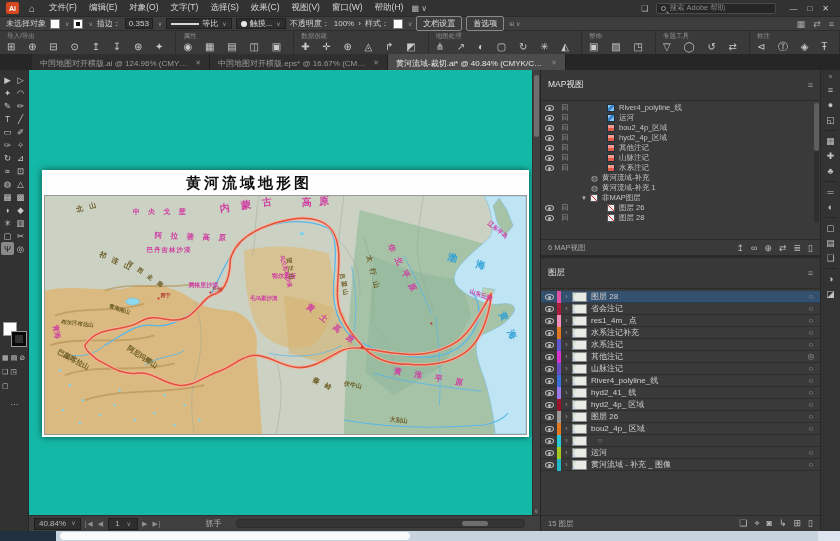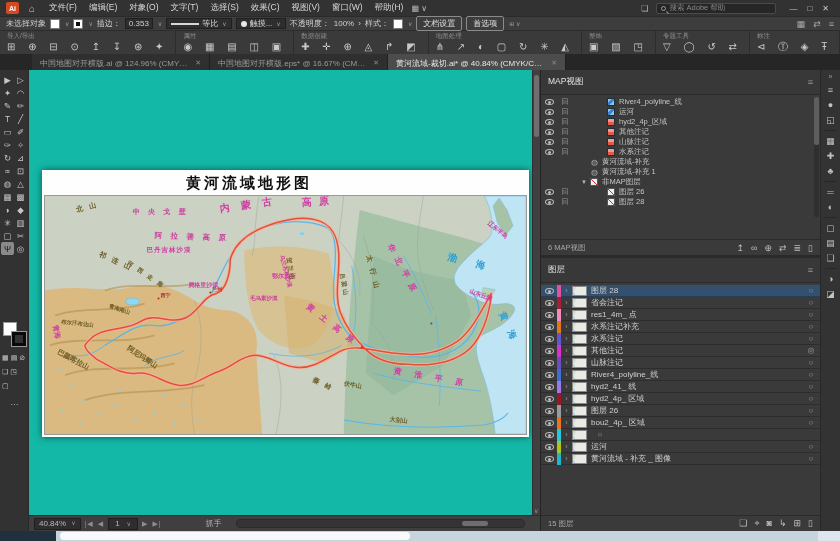--- a/index.html
+++ b/index.html
@@ -67,21 +67,21 @@
   .abbox{background:#2e2e2e;border:1px solid #1f1f1f;padding:0 6px;height:12px;display:flex;align-items:center;gap:6px}
   .toolname{margin-left:40px;color:#b0b0b0}
   .hscroll{flex:1;height:9px;background:#343434;border:1px solid #2b2b2b;border-radius:4px;position:relative;margin:0 10px}
   .hthumb{position:absolute;right:36px;width:26px;top:1px;bottom:1px;background:#6e6e6e;border-radius:3px}
   
   .dock{width:300px;display:flex;background:#323232;border-left:1px solid #242424;flex:none}
   .panels{width:279px;display:flex;flex-direction:column}
   .panel{background:#3a3a3a;display:flex;flex-direction:column;min-height:0}
   .panel.mapviews{height:188px;border-bottom:3px solid #2a2a2a}
   .panel.layers{flex:1}
-  .phead{height:25px;background:#383838;border-bottom:1px solid #2b2b2b;display:flex;align-items:center;padding:0 7px;color:#e4e4e4;font-size:8.5px;flex:none}
+  .phead{height:31px;background:#383838;border-bottom:1px solid #2b2b2b;display:flex;align-items:center;padding:0 7px;color:#e4e4e4;font-size:8.5px;flex:none}
   .phead .pmenu{margin-left:auto;color:#9a9a9a;font-size:9px}
   .pbody{flex:1;position:relative;overflow:hidden;padding-top:2px}
   .pfoot{height:16px;border-top:1px solid #2b2b2b;display:flex;align-items:center;padding:0 7px;font-size:7.5px;color:#a8a8a8;flex:none}
   .pfoot .ficons{margin-left:auto;display:flex;gap:7px;font-size:9px;color:#bdbdbd}
   .mrow{height:10px;display:flex;align-items:center;font-size:7.5px;color:#c5c5c5;white-space:nowrap}
   .c16{width:16px;display:flex;justify-content:center;flex:none}
   .ed{color:#9a9a9a;font-size:7px}
   .ind34{width:34px;flex:none}.ind50{width:50px;flex:none}.ind40{width:40px;flex:none}
   .eye{display:inline-block;width:9px;height:6px;border:1px solid #bdbdbd;border-radius:50%;position:relative}
   .eye::after{content:"";position:absolute;left:2.5px;top:1px;width:3px;height:3px;background:#bdbdbd;border-radius:50%}
@@ -433,20 +433,29 @@
                 <span class="mi blue"></span>
                 <span>运河</span>
               </div>
             <div class="mrow">
                 <span class="c16">
                   <span class="eye"></span>
                 </span>
                 <span class="c16 ed">回</span>
                 <span class="ind34"></span>
                 <span class="mi red"></span>
+                <span>bou2_4p_区域</span>
+              </div>
+            <div class="mrow">
+                <span class="c16">
+                  <span class="eye"></span>
+                </span>
+                <span class="c16 ed">回</span>
+                <span class="ind34"></span>
+                <span class="mi red"></span>
                 <span>hyd2_4p_区域</span>
               </div>
             <div class="mrow">
                 <span class="c16">
                   <span class="eye"></span>
                 </span>
                 <span class="c16 ed">回</span>
                 <span class="ind34"></span>
                 <span class="mi red"></span>
                 <span>其他注记</span>

